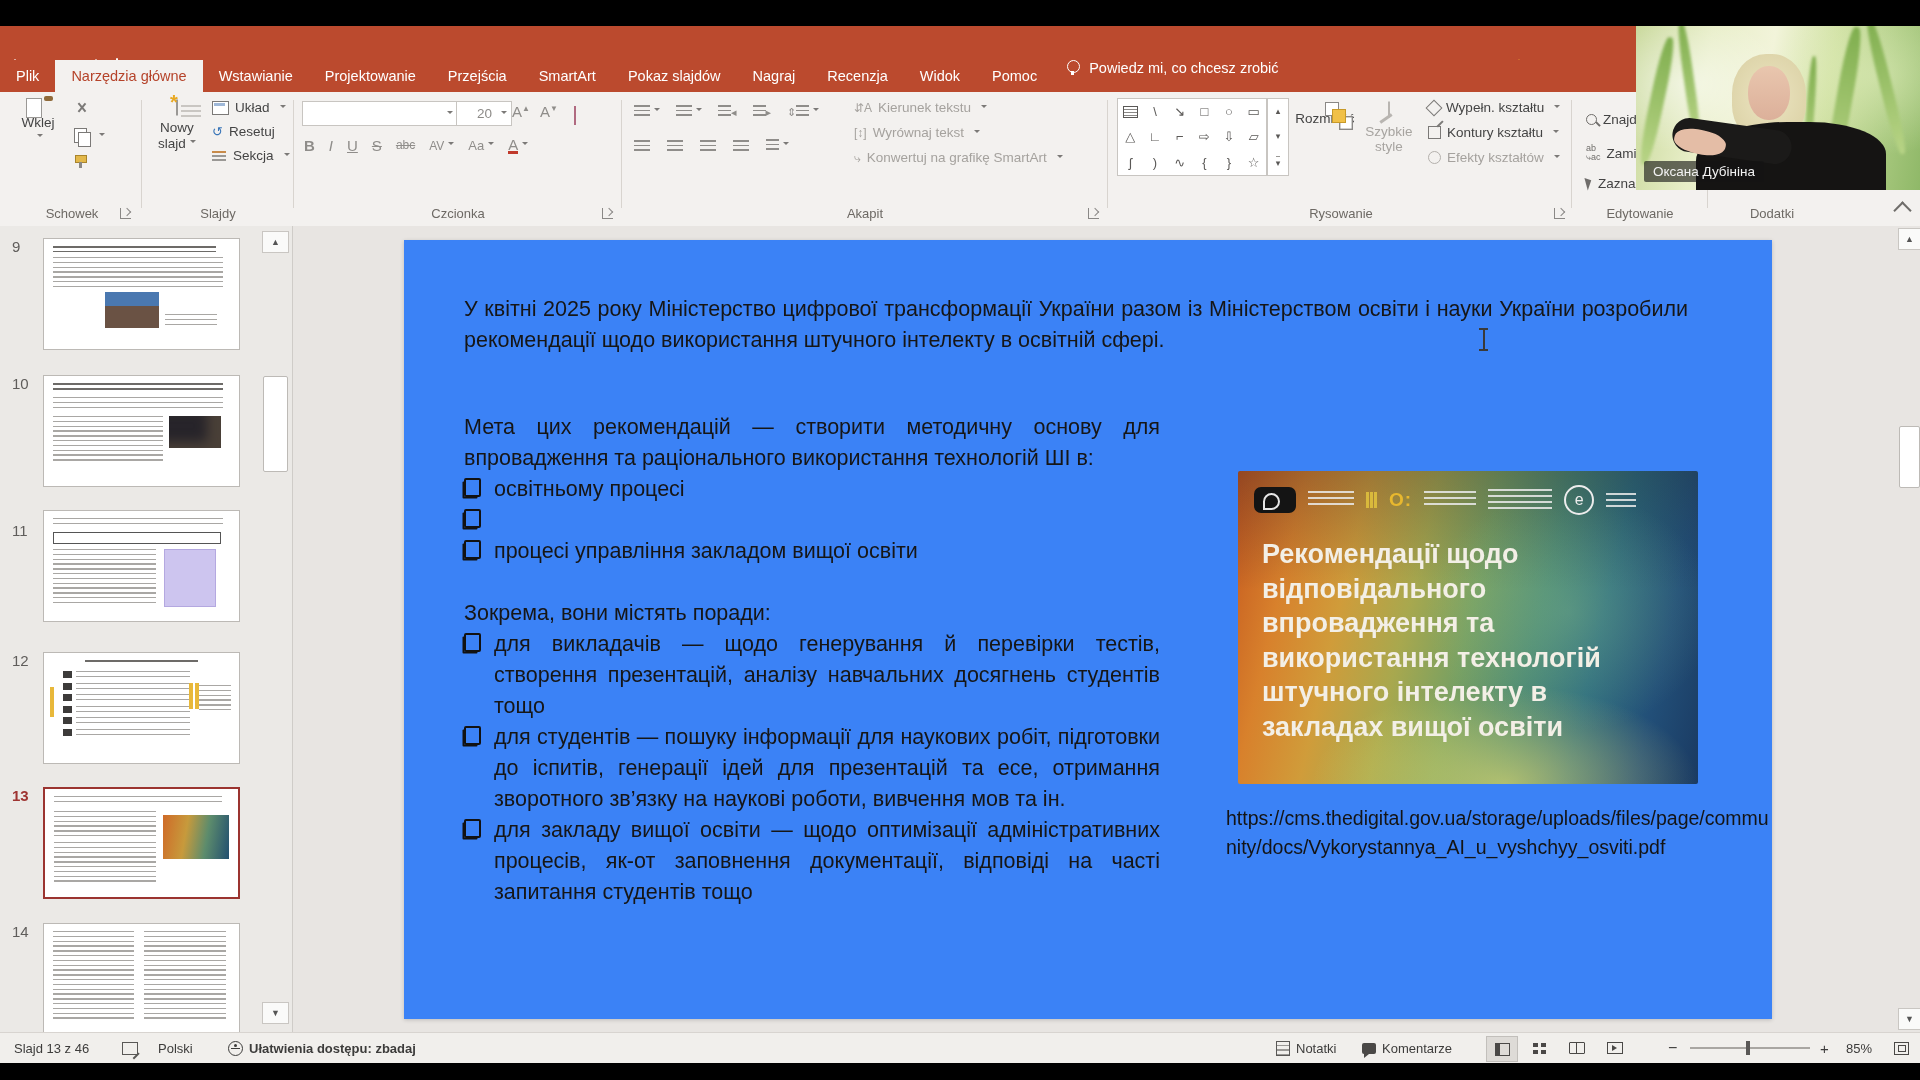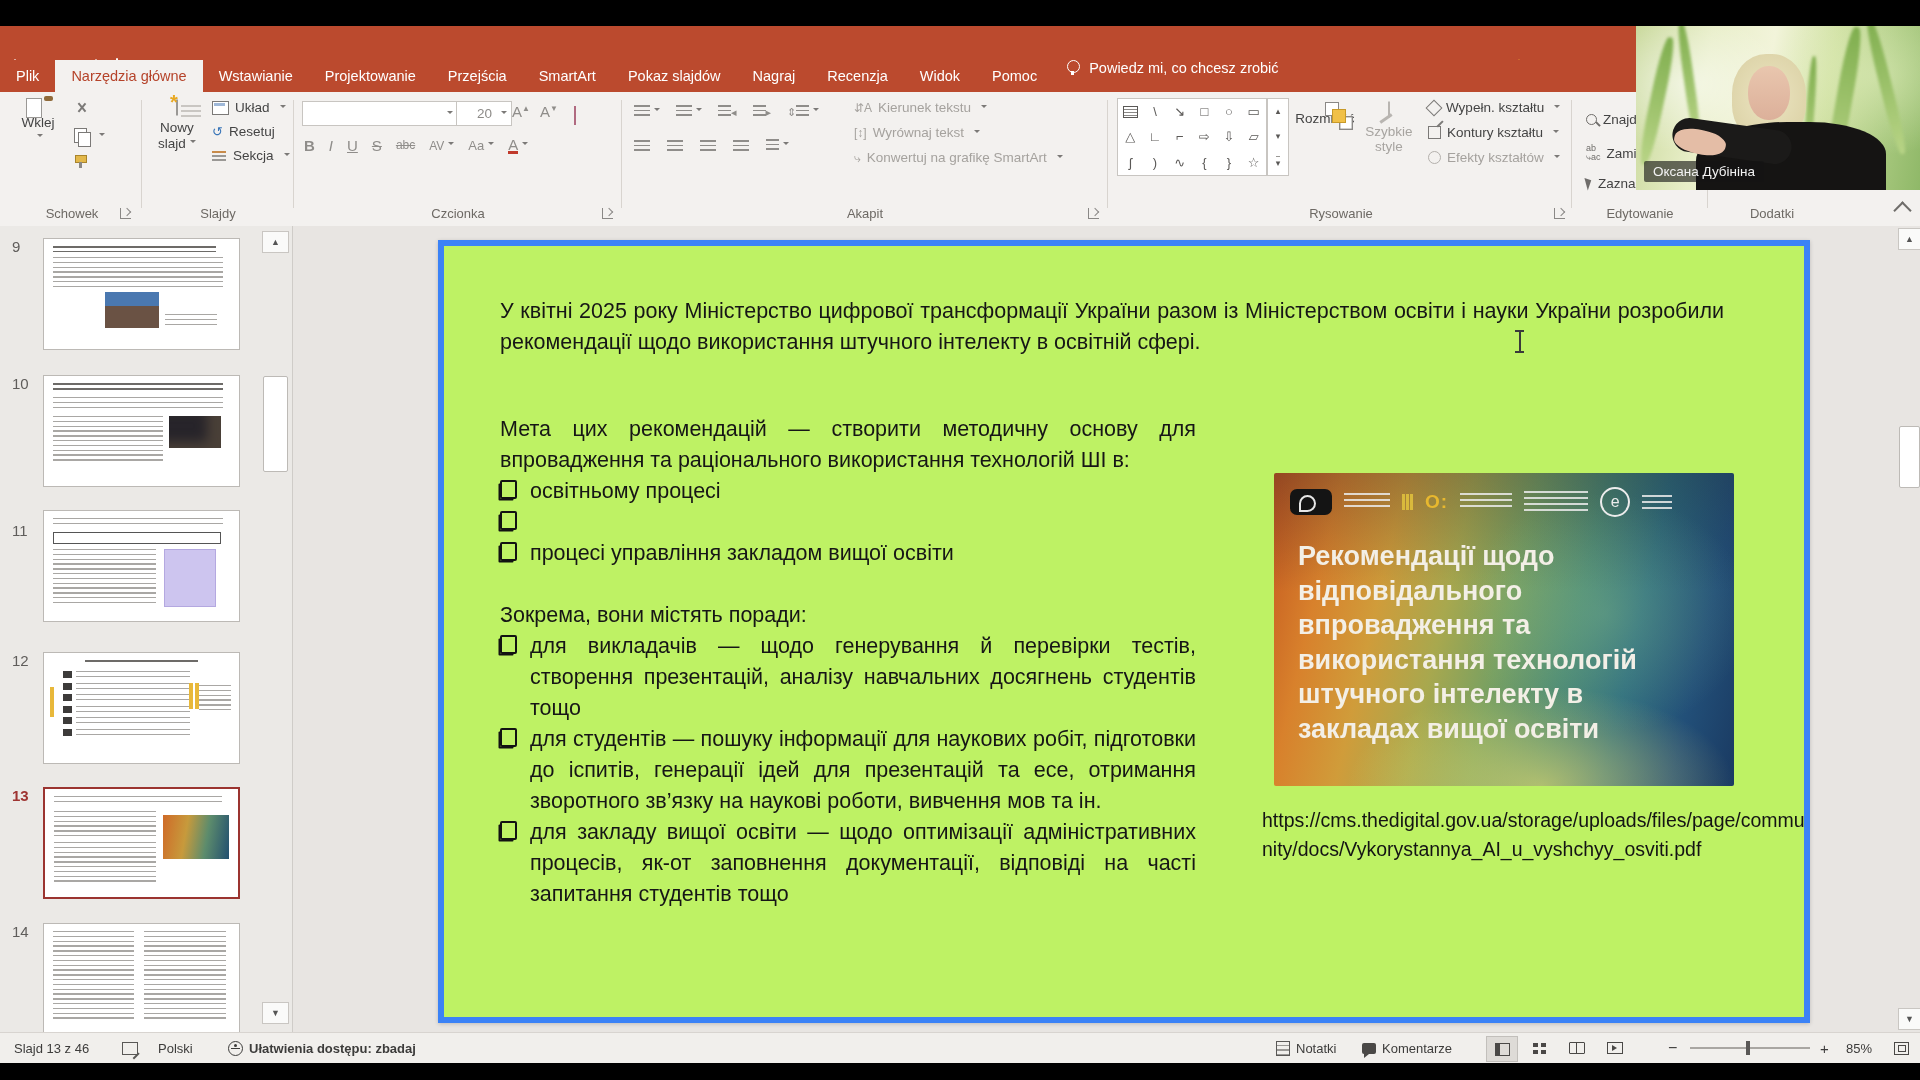--- a/index.html
+++ b/index.html
@@ -101,21 +101,21 @@
   .thumbnum{position:absolute;left:12px;font-size:15px;color:#5f5d5b;}
   .thumbnum.sel{color:#9e3432;font-weight:bold;}
   .thumb{position:absolute;left:43px;width:197px;height:112px;background:#fff;border:1px solid #bcb9b5;box-sizing:border-box;padding:7px 9px;}
   .thumb.sel{border:2.5px solid #9b3430;}
   .tl{background:repeating-linear-gradient(to bottom,#a9a7a4 0 1.4px,transparent 1.4px 4.8px);}
   .tlt{background:repeating-linear-gradient(to bottom,#6d6b68 0 1.8px,transparent 1.8px 5px);}
   .pscroll-up,.pscroll-dn{position:absolute;left:262px;width:25px;height:20px;background:#fafaf9;border:1px solid #c9c6c2;color:#555;font-size:9px;display:flex;align-items:center;justify-content:center;}
   .pscroll-thumb{position:absolute;left:263px;width:23px;background:#fff;border:1px solid #bdbab6;border-radius:2px;}
 
   .editor{position:absolute;left:292px;top:0;width:1628px;height:806px;}
-  .slide{position:absolute;left:146px;top:14px;width:1360px;height:771px;background:#bef264;border:6px solid #3b82f6;box-shadow:0 1px 4px rgba(0,0,0,.18);}
+  .slide{position:absolute;left:112px;top:14px;width:1360px;height:771px;background:#3b82f6;border:4px solid #3b82f6;box-shadow:0 1px 4px rgba(0,0,0,.18);}
   .escroll-up,.escroll-dn{position:absolute;left:1606px;width:21px;height:20px;background:#fafaf9;border:1px solid #c9c6c2;color:#555;font-size:9px;display:flex;align-items:center;justify-content:center;}
   .escroll-thumb{position:absolute;left:1607px;width:19px;background:#fff;border:1px solid #bdbab6;border-radius:2px;}
 
   
   .stxt{color:#161616;font-size:21.5px;line-height:31px;text-align:justify;}
   .cb{display:inline-block;width:13px;height:15px;border:2.4px solid #121212;border-radius:2px;box-shadow:-2.5px 2.5px 0 -1px #121212;margin-right:13px;vertical-align:-1px;}
   .hang{text-indent:-30px;padding-left:30px;}
 
   
   .poster{position:absolute;left:830px;top:227px;width:460px;height:313px;border-radius:2px;overflow:hidden;

